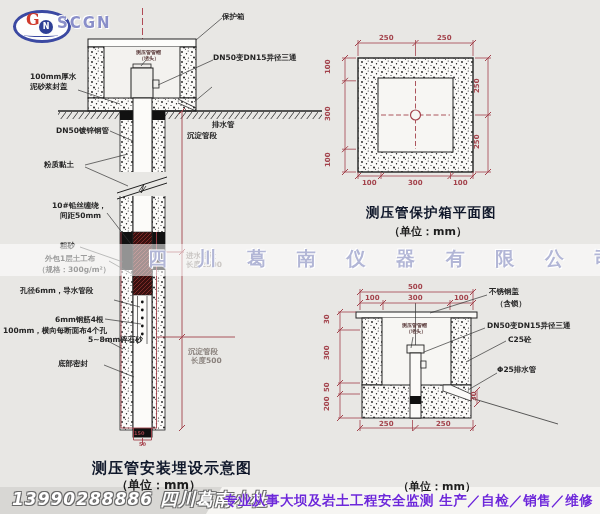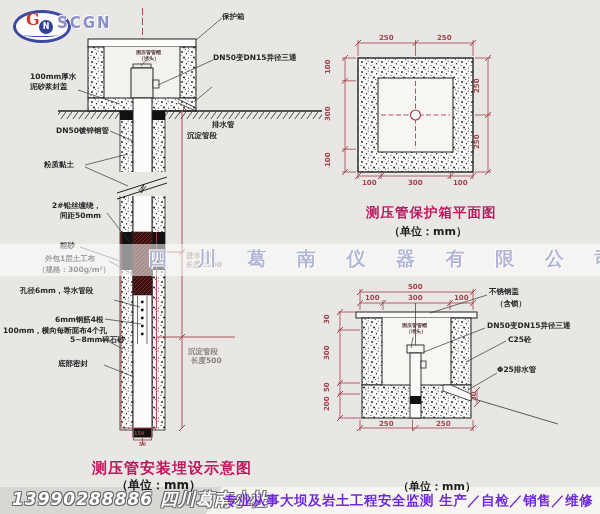--- a/index.html
+++ b/index.html
@@ -5,21 +5,21 @@
   html,body{margin:0;padding:0;}
   .canvas{position:relative;width:600px;height:514px;background:#e8e7e4;overflow:hidden;
           font-family:"DejaVu Sans",sans-serif;}
   svg.linework{position:absolute;left:0;top:0;z-index:1;}
   .lbl{position:absolute;font:700 7.5px/1.2 "DejaVu Sans",sans-serif;color:#252525;white-space:nowrap;z-index:2;}
   .lbl.gray{color:#8a827d;}
   .lbl.tiny{font-size:5px;color:#5a3a3a;}
   .lbl.reddim{font-size:5px;color:#a3434c;}
   .dim{position:absolute;font:700 7px/1 "DejaVu Sans",sans-serif;color:#a3434c;white-space:nowrap;z-index:2;}
   .dim.v{transform:rotate(-90deg);transform-origin:left bottom;height:8px;}
-  .title{position:absolute;font:700 15px/1 "DejaVu Sans",sans-serif;color:#be185d;letter-spacing:1px;white-space:nowrap;z-index:2;}
+  .title{position:absolute;font:700 15px/1 "DejaVu Sans",sans-serif;color:#0f172a;letter-spacing:1px;white-space:nowrap;z-index:2;}
   .title.small{font-size:13.5px;}
   .unit{position:absolute;font:700 12px/1 "DejaVu Sans",sans-serif;color:#1d1d1d;white-space:nowrap;z-index:7;}
   .unit.small{font-size:11px;}
   .band{position:absolute;left:0;top:244px;width:600px;height:32px;background:rgba(255,255,255,0.55);z-index:3;}
   .watermark{position:absolute;left:148px;top:246px;font:700 19px/1.3 "DejaVu Sans",sans-serif;
              color:#b2b6d6;letter-spacing:12px;z-index:4;white-space:nowrap;
              text-shadow:0 0 1px #fff,1px 1px 0 #fff,-1px -1px 0 #fff;}
   .footer-strip{position:absolute;left:0;top:487px;width:600px;height:27px;background:#d8d7d4;z-index:5;}
   .footer-band{position:absolute;left:206px;top:487px;width:394px;height:27px;background:#f6f5f2;z-index:6;
                clip-path:polygon(16px 0,100% 0,100% 100%,0 100%);}
@@ -225,29 +225,29 @@
   <div class="lbl" style="left:30px;top:72px;">100mm厚水</div>
   <div class="lbl" style="left:30px;top:82px;">泥砂浆封盖</div>
   <div class="lbl" style="left:222px;top:12px;">保护箱</div>
   <div class="lbl" style="left:213px;top:53px;">DN50变DN15异径三通</div>
   <div class="lbl" style="left:212px;top:81px;margin-top:39px;">排水管</div>
   <div class="lbl tiny" style="left:136px;top:49px;">测压管管帽</div>
   <div class="lbl tiny" style="left:139px;top:55px;">（堵头）</div>
   <div class="lbl" style="left:56px;top:126px;">DN50镀锌钢管</div>
   <div class="lbl" style="left:187px;top:131px;">沉淀管段</div>
   <div class="lbl" style="left:44px;top:161px;font-family:Liberation Mono, monospace;">粉质黏土</div>
-  <div class="lbl" style="left:52px;top:201px;">2#铅丝缠绕，</div>
+  <div class="lbl" style="left:52px;top:201px;">10#铅丝缠绕，</div>
   <div class="lbl" style="left:60px;top:211px;">间距50mm</div>
   <div class="lbl" style="left:60px;top:242px;font-family:Liberation Mono, monospace;">粗砂</div>
   <div class="lbl" style="left:45px;top:254px;">外包1层土工布</div>
   <div class="lbl" style="left:38px;top:265px;">（规格：300g/m²）</div>
   <div class="lbl" style="left:20px;top:286px;">孔径6mm，导水管段</div>
   <div class="lbl" style="left:3px;top:297px;margin-top:29px;">100mm，横向每断面布4个孔</div>
   <div class="lbl" style="left:55px;top:315px;">6mm钢筋4根</div>
-  <div class="lbl" style="left:34px;top:335px;padding-left:36px;">5~8mm碎石砂</div>
+  <div class="lbl" style="left:52px;top:335px;padding-left:36px;">5~8mm碎石砂</div>
   <div class="lbl" style="left:58px;top:359px;">底部密封</div>
   <div class="lbl gray" style="left:186px;top:251px;">进水管段</div>
   <div class="lbl gray" style="left:186px;top:260px;">长度2500</div>
   <div class="lbl gray" style="left:188px;top:347px;">沉淀管段</div>
   <div class="lbl gray" style="left:191px;top:356px;">长度500</div>
   <div class="lbl reddim" style="left:134px;top:430px;">150</div>
   <div class="lbl reddim" style="left:139px;top:441px;">50</div>
   <div class="title" style="left:92px;top:461px;">测压管安装埋设示意图</div>
   <div class="unit" style="left:116px;top:479px;">（单位：mm）</div>
 

